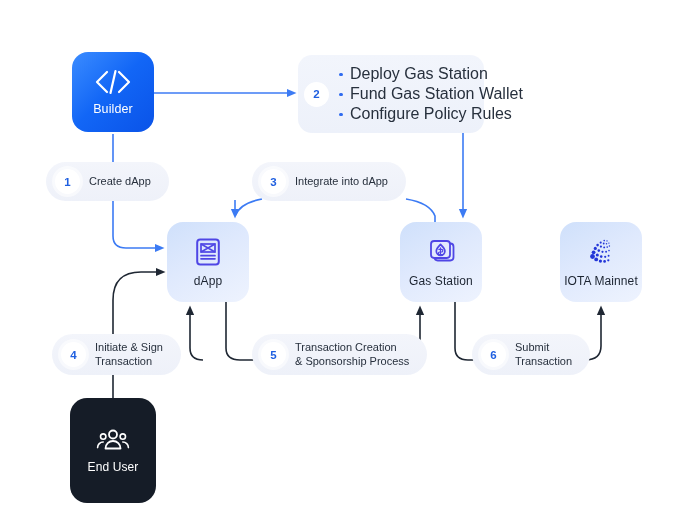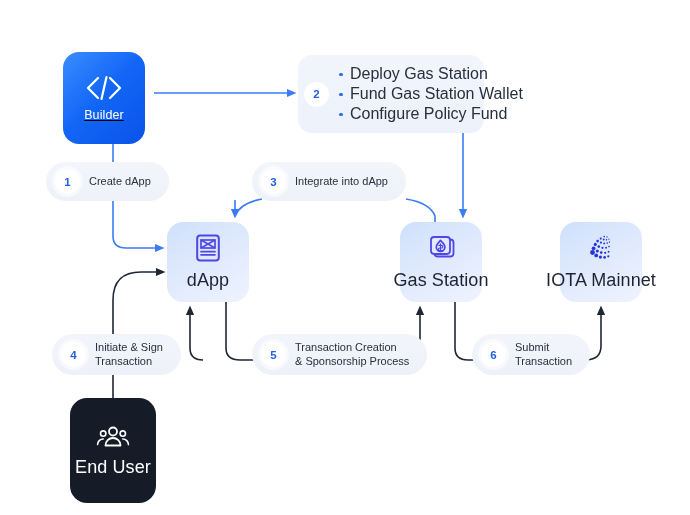--- a/index.html
+++ b/index.html
@@ -15,31 +15,30 @@
   
   .node{
     position:absolute;
     border-radius:16px;
     display:flex;flex-direction:column;
     align-items:center;justify-content:center;
     box-sizing:border-box;
     z-index:3;
   }
   .node .label{
-    font-size:18px;
+    font-size:12px;
     letter-spacing:.1px;
     margin-top:7px;
     white-space:nowrap;
   }
   .node .icon{display:block;line-height:0;}
 
   .node.builder{
-    left:63px;top:52px;width:82px;height:92px;
+    left:72px;top:52px;width:82px;height:80px;
     background:linear-gradient(135deg,#3b8cff 0%,#1266f6 48%,#0a53e8 100%);
-    text-decoration:underline;
   }
   .node.builder .label{color:#ffffff;font-size:12.5px;}
 
   .node.soft{
     width:82px;height:80px;
     background:linear-gradient(150deg,#cfe0fb 0%,#dfe9fd 45%,#eef3fe 100%);
   }
   .node.soft .label{color:#1c2431;}
 
   .node.dapp{left:167px;top:222px;}
@@ -159,21 +158,21 @@
       </svg>
     </span>
     <span class="label">Builder</span>
   </div>
 
   <div class="card2">
     <div class="num">2</div>
     <ul>
       <li>Deploy Gas Station</li>
       <li>Fund Gas Station Wallet</li>
-      <li>Configure Policy Fund</li>
+      <li>Configure Policy Rules</li>
     </ul>
   </div>
 
   <div class="pill p1">
     <div class="num">1</div>
     <div class="txt">Create dApp</div>
   </div>
 
   <div class="pill p3">
     <div class="num">3</div>

